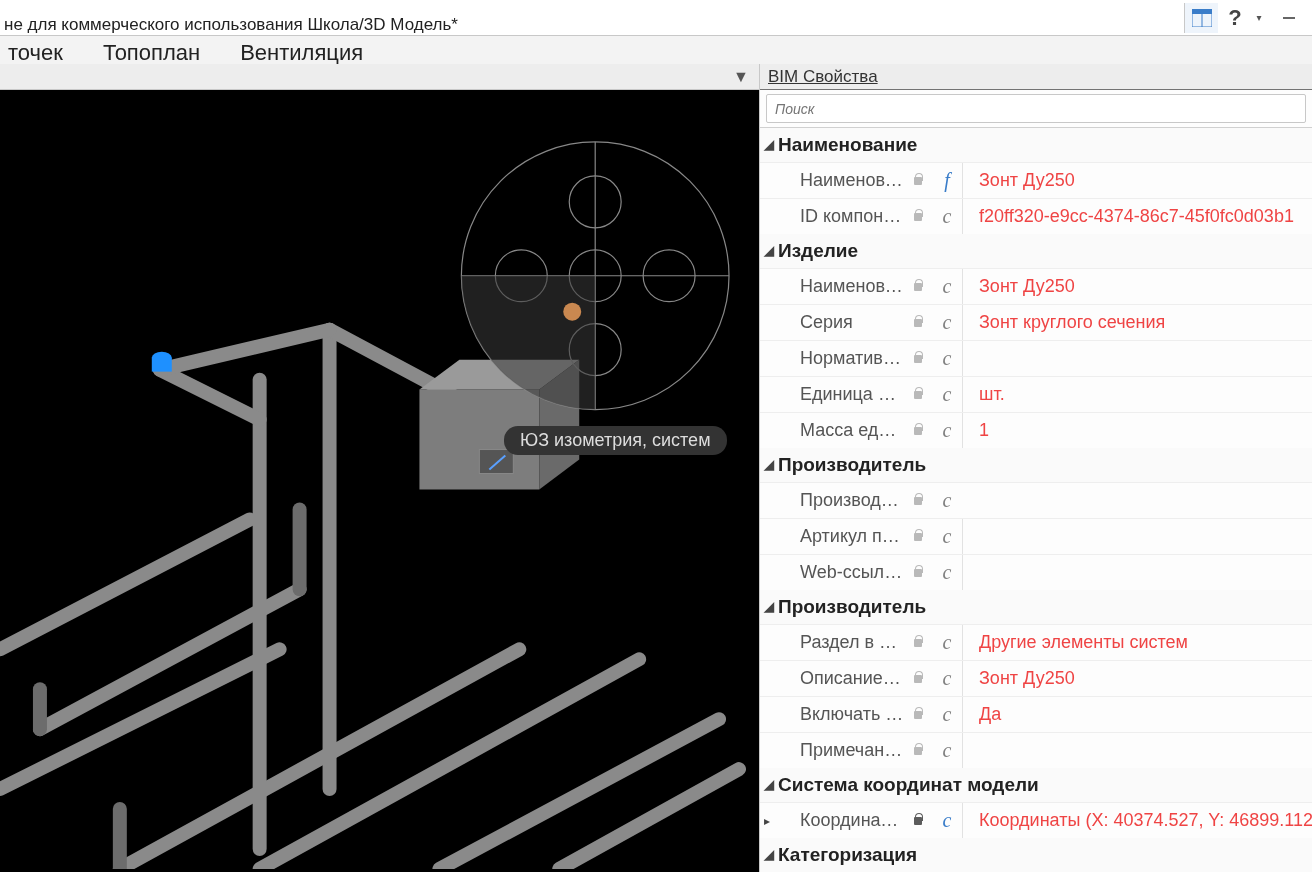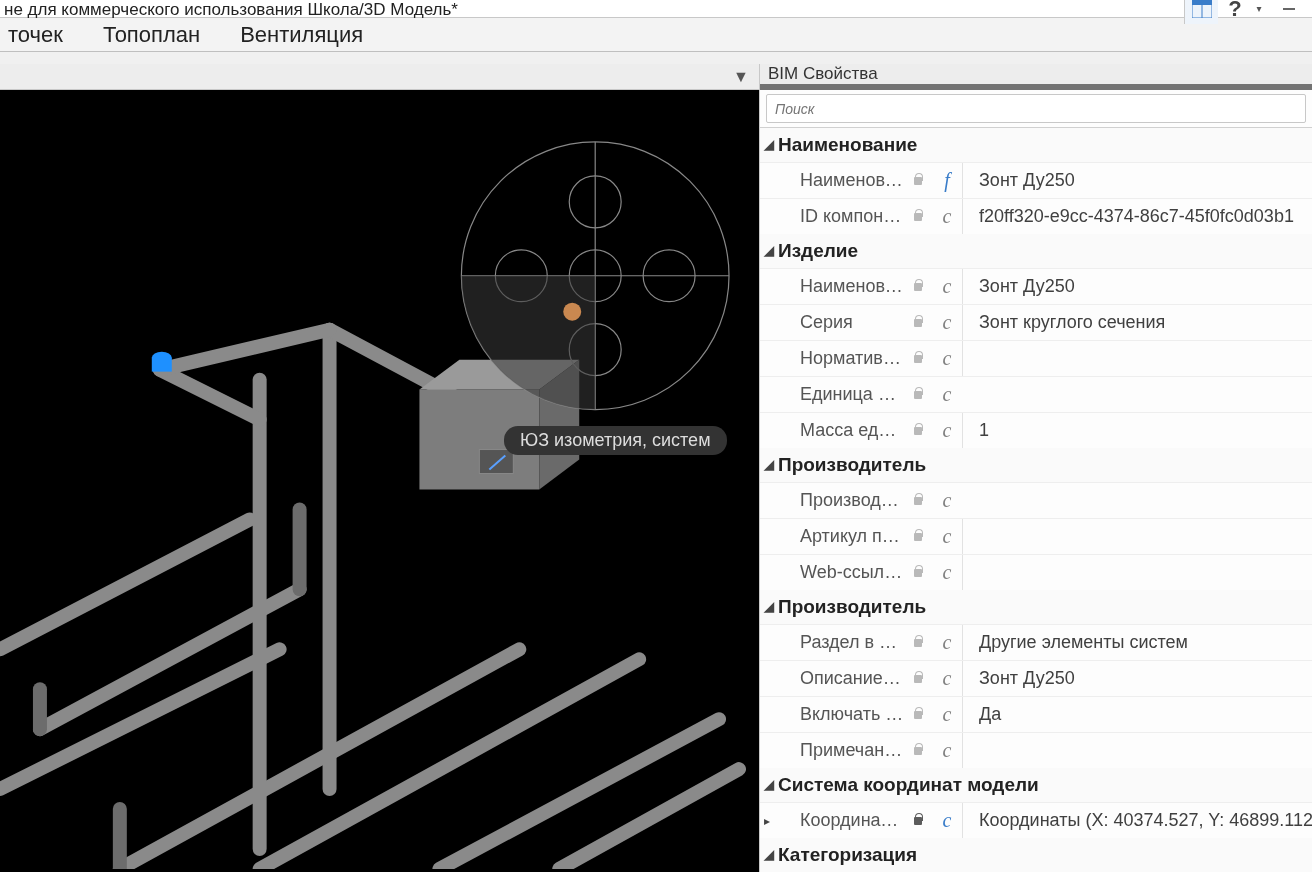--- a/index.html
+++ b/index.html
@@ -1,19 +1,19 @@
 <!DOCTYPE html>
 <html><head>
 <meta charset="utf-8">
 <style>
   * { box-sizing: border-box; margin: 0; padding: 0; font-family: "Segoe UI", Tahoma, sans-serif; }
   body { width: 1312px; height: 872px; background: #f0f0f0; overflow: hidden; position: relative; }
 
   
-  .titlebar { height: 18px; background: #fff; display: flex; align-items: flex-start; padding-left: 4px; font-size: 17px; color: #222; border-bottom: 1px solid #c8c8c8; }
+  .titlebar { height: 36px; background: #fff; display: flex; align-items: flex-end; padding-left: 4px; font-size: 17px; color: #222; border-bottom: 1px solid #c8c8c8; }
   .titlebar .title-text { flex: 1; white-space: nowrap; overflow: hidden; }
   .titlebar .win-controls { display: flex; align-items: center; height: 100%; }
   .titlebar .win-btn { width: 46px; height: 30px; display: flex; align-items: center; justify-content: center; font-size: 18px; color: #444; cursor: default; }
   .titlebar .win-btn.layout { width: 34px; border-left:1px solid #c8c8c8; background:#eef4fb;}
   .titlebar .win-btn.help { width:34px; font-size:22px; font-weight:bold;}
   .titlebar .drop { width:14px; font-size:10px; color:#555;}
 
   
   .menubar { height: 34px; background: #f3f3f3; border-bottom: 1px solid #bfbfbf; display: flex; align-items: center; padding-left: 4px; font-size: 22px; }
   .menubar .menu-item { padding: 4px 24px 4px 4px; color: #222; }
@@ -28,36 +28,36 @@
   .viewport-toolbar .vt-drop { width:20px; height:20px; display:flex;align-items:center;justify-content:center;color:#555;}
   .viewport { flex:1; background:#000; position:relative; overflow:hidden; }
 
   
   .viewport svg { position:absolute; inset:0; }
 
   .view-tooltip { position:absolute; left:504px; top:336px; background:#333; color:#ddd; font-size:18px; padding:4px 16px; border-radius:14px; white-space:nowrap;}
 
   
   .panel { flex:1; min-width:0; display:flex; flex-direction:column; background:#fdfdfd; }
-  .panel-header { height:26px; background:#ededed; border-bottom:6px solid #737373; font-size:17px; color:#333; display:flex; align-items:center; padding-left:8px;}
+  .panel-header { height:26px; background:#ededed; border-bottom:1px solid #737373; font-size:17px; color:#333; display:flex; align-items:center; padding-left:8px;text-decoration:underline;}
   .panel-search { height:38px; padding:4px 6px; border-bottom:1px solid #d0d0d0; }
   .panel-search input { width:100%; height:100%; font-size:14px; font-style:italic; color:#9a9a9a; padding:0 8px; border:1px solid #c8c8c8; border-radius:2px; background:#fff;}
 
   .panel-body { flex:1; overflow-y:auto; overflow-x:hidden;}
 
   
   .grp-head { display:flex; align-items:center; height:34px; padding:0 6px 0 4px; font-size:19px; font-weight:600; color:#222; background:#fafafa;}
   .grp-head .tri { width:14px; font-size:13px; color:#444; transform:translateY(-1px);}
 
   .prop-row { display:flex; align-items:center; height:36px; font-size:18px; color:#333; border-top:1px solid #eee;}
   .prop-row .lbl { width:130px; padding-left:26px; color:#555; white-space:nowrap; overflow:hidden; text-overflow:ellipsis;}
   .prop-row .ico { width:28px; text-align:center; color:#9a9a9a; font-size:14px;}
   .prop-row .ico.fx { width:30px; color:#3a7dc9; font-style:italic; font-size:20px; font-family:"Segoe Script","Brush Script MT",cursive;}
   .prop-row .ico.fx.grey { color:#808080;}
-  .prop-row .val { flex:1; padding-left:16px; color:#404040; white-space:nowrap; overflow:hidden; text-overflow:ellipsis; border-left:1px solid #e2e2e2; height:100%; display:flex; align-items:center;}
+  .prop-row .val { flex:1; padding-left:16px; color:#ef4444; white-space:nowrap; overflow:hidden; text-overflow:ellipsis; border-left:1px solid #e2e2e2; height:100%; display:flex; align-items:center;}
   .prop-row .tri2 { width:14px; padding-left:4px; font-size:12px; color:#444;}
 
   
   .lock { display:inline-block; width:12px; height:14px; position:relative;}
   .lock::before { content:""; position:absolute; left:2px; top:5px; width:8px; height:8px; background:#b9b9b9; border-radius:1px;}
   .lock::after  { content:""; position:absolute; left:3px; top:1px; width:6px; height:7px; border:1.5px solid #b9b9b9; border-bottom:none; border-radius:4px 4px 0 0;}
   .lock.dark::before{ background:#5c5c5c;}
   .lock.dark::after { border-color:#5c5c5c;}
 </style>
 </head>
@@ -196,20 +196,21 @@
           <span class="lbl">Нормативн...</span>
           <span class="ico"><span class="lock"></span></span>
           <span class="ico fx grey">c</span>
           <span class="val"></span>
         </div>
         <div class="prop-row">
           <span class="tri2"></span>
           <span class="lbl">Единица из...</span>
           <span class="ico"><span class="lock"></span></span>
           <span class="ico fx grey">c</span>
+          <span class="val">шт.</span>
         </div>
         <div class="prop-row">
           <span class="tri2"></span>
           <span class="lbl">Масса един...</span>
           <span class="ico"><span class="lock"></span></span>
           <span class="ico fx grey">c</span>
           <span class="val">1</span>
         </div>
         <div class="grp-head">
           <span class="tri">◢</span>

